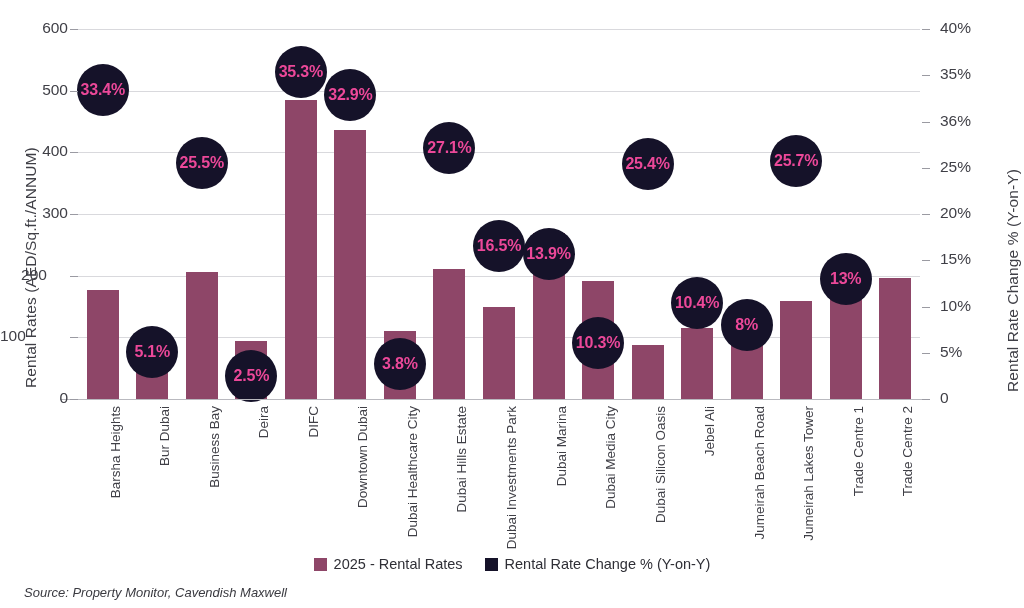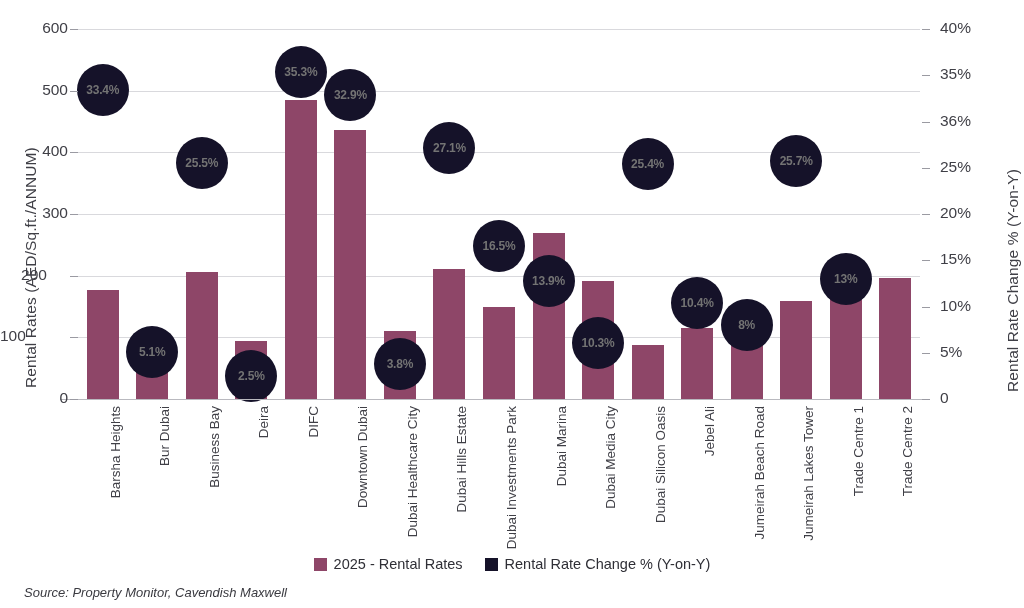--- a/index.html
+++ b/index.html
@@ -59,22 +59,22 @@
     width: 32px;
     background: #8e4668;
   }
   .bubble {
     position: absolute;
     left: 50%;
     width: 52px; height: 52px;
     margin-left: -26px;
     border-radius: 50%;
     background: #151229;
-    color: #737373;
-    font-size: 12px;
+    color: #ec4899;
+    font-size: 16px;
     font-weight: bold;
     display: flex;
     align-items: center;
     justify-content: center;
     letter-spacing: -.2px;
   }
 
   
   .xlabel {
     position: absolute;
@@ -160,21 +160,21 @@
       <div class="col" style="left: 346.706px; width: 49.5294px;">
         <div class="bar" style="height: 130.117px; background: rgb(142, 70, 104);"></div>
         <div class="bubble" style="background: rgb(21, 18, 41); top: 93.325px;">27.1%</div>
       </div>
       <div class="col" style="left: 396.235px; width: 49.5294px;">
         <div class="bar" style="height: 92.5px; background: rgb(142, 70, 104);"></div>
         <div class="bubble" style="background: rgb(21, 18, 41); top: 191.375px;">16.5%</div>
       </div>
       <div class="col" style="left: 445.765px; width: 49.5294px;">
         <div class="bar" style="height: 165.883px; background: rgb(142, 70, 104);"></div>
-        <div class="bubble" style="background: rgb(21, 18, 41); top: 226px;">13.9%</div>
+        <div class="bubble" style="background: rgb(21, 18, 41); top: 199px;">13.9%</div>
       </div>
       <div class="col" style="left: 495.294px; width: 49.5294px;">
         <div class="bar" style="height: 117.783px; background: rgb(142, 70, 104);"></div>
         <div class="bubble" style="background: rgb(21, 18, 41); top: 256px; margin-top: 32px;">10.3%</div>
       </div>
       <div class="col" style="left: 544.824px; width: 49.5294px;">
         <div class="bar" style="height: 54.2667px; background: rgb(142, 70, 104);"></div>
         <div class="bubble" style="background: rgb(21, 18, 41); top: 109.05px;">25.4%</div>
       </div>
       <div class="col" style="left: 594.353px; width: 49.5294px;">

